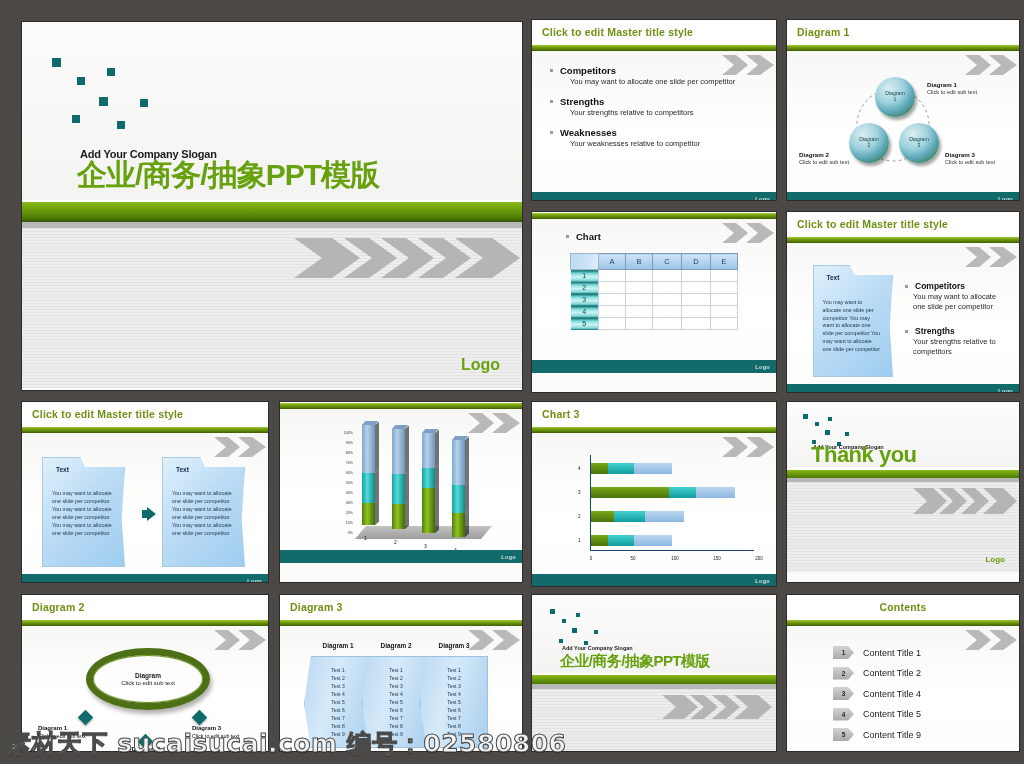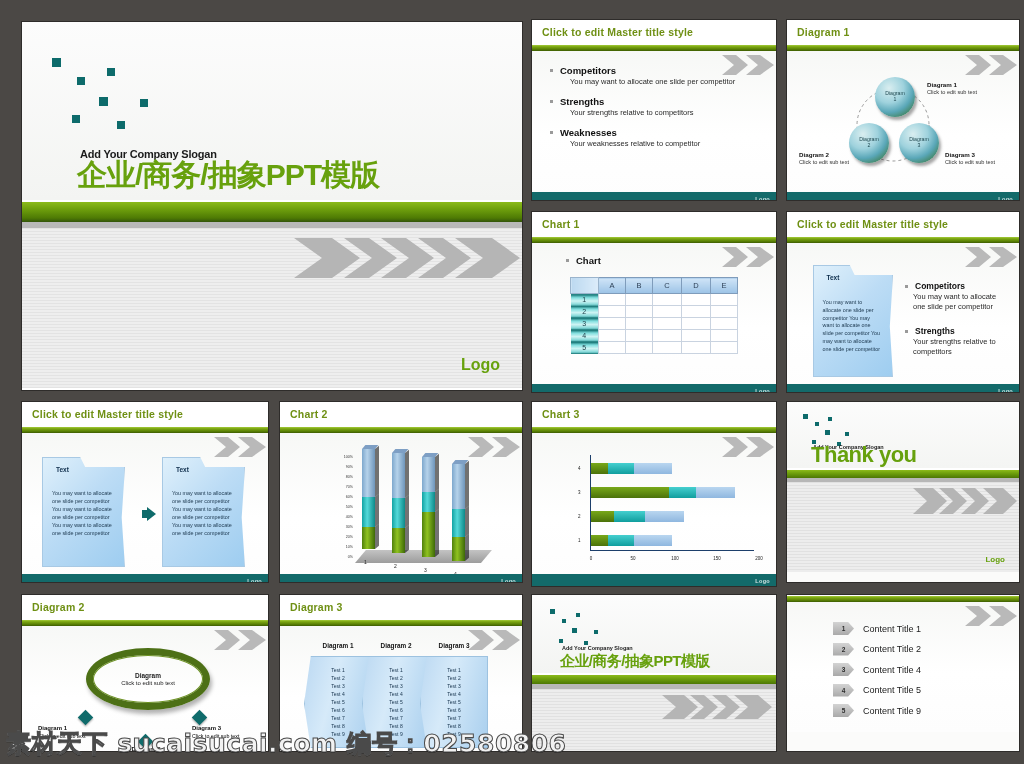--- a/index.html
+++ b/index.html
@@ -412,23 +412,20 @@
           <span>Click to edit sub text</span>
         </div>
       </div>
       <div class="footer">
         <span class="logo">Logo</span>
       </div>
     </div>
   </div>
 
   <div class="slide" style="left:532px;top:212px;width:244px;height:180px;">
-    <div class="title-bar">
-      <span class="ttl">Chart 1</span>
-    </div>
     <div class="green-rule"></div>
     <div class="body" style="height:154px;">
       <svg class="chevrons" viewBox="0 0 58 20">
         <g fill="#b9b9b9">
             <path d="M4 0 L18 0 L30 10 L18 20 L4 20 L16 10 Z"></path>
             <path d="M28 0 L42 0 L56 10 L42 20 L28 20 L40 10 Z"></path>
           </g>
       </svg>
       <div class="chart-head">Chart</div>
       <div class="tbl">
@@ -546,23 +543,20 @@
         <div class="f-title">Text</div>
         <div class="f-text">You may want to allocate one slide per competitor You may want to allocate one slide per competitor You may want to allocate one slide per competitor</div>
       </div>
       <div class="footer">
         <span class="logo">Logo</span>
       </div>
     </div>
   </div>
 
   <div class="slide" style="left:280px;top:402px;width:242px;height:180px;">
-    <div class="title-bar">
-      <span class="ttl">Chart 2</span>
-    </div>
     <div class="green-rule"></div>
     <div class="body" style="height:154px;">
       <svg class="chevrons" viewBox="0 0 58 20">
         <g fill="#b9b9b9">
             <path d="M4 0 L18 0 L30 10 L18 20 L4 20 L16 10 Z"></path>
             <path d="M28 0 L42 0 L56 10 L42 20 L28 20 L40 10 Z"></path>
           </g>
       </svg>
 
       <div class="c2">
@@ -845,20 +839,23 @@
           <path d="M130 0 L152 0 L166 12 L152 24 L130 24 L144 12 Z"></path>
           <path d="M158 0 L172 0 L186 12 L172 24 L158 24 L172 12 Z"></path>
           <path d="M180 0 L194 0 L208 12 L194 24 L180 24 L194 12 Z"></path>
           <path d="M202 0 L226 0 L240 12 L226 24 L202 24 L216 12 Z"></path>
         </g>
       </svg>
     </div>
   </div>
 
   <div class="slide" style="left:787px;top:595px;width:232px;height:156px;">
+    <div class="title-bar centered">
+      <span class="ttl">Contents</span>
+    </div>
     <div class="green-rule"></div>
     <div class="body" style="height:130px;">
       <svg class="chevrons" viewBox="0 0 58 20">
         <g fill="#b9b9b9">
             <path d="M4 0 L18 0 L30 10 L18 20 L4 20 L16 10 Z"></path>
             <path d="M28 0 L42 0 L56 10 L42 20 L28 20 L40 10 Z"></path>
           </g>
       </svg>
       <div class="contents-list">
         <div class="c-row">

